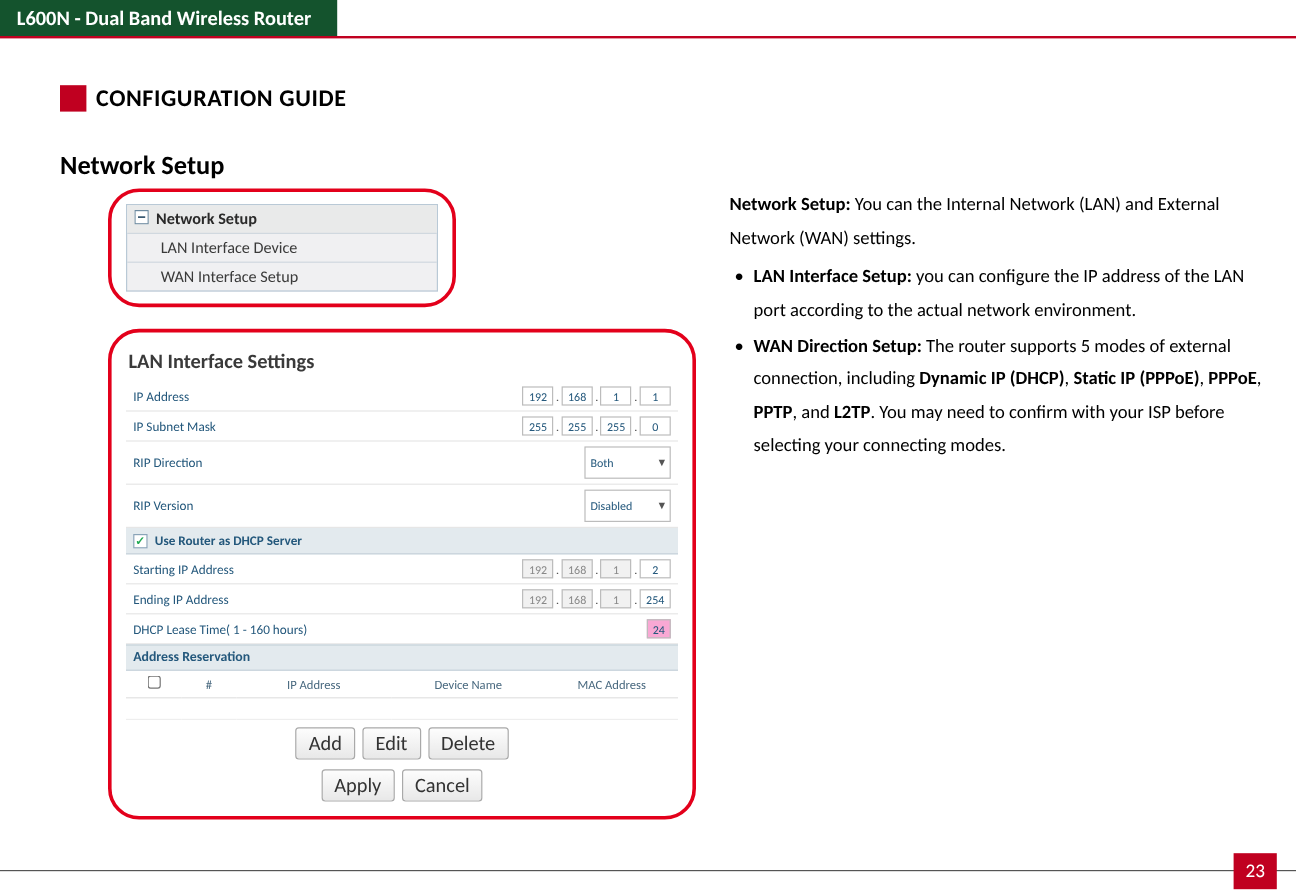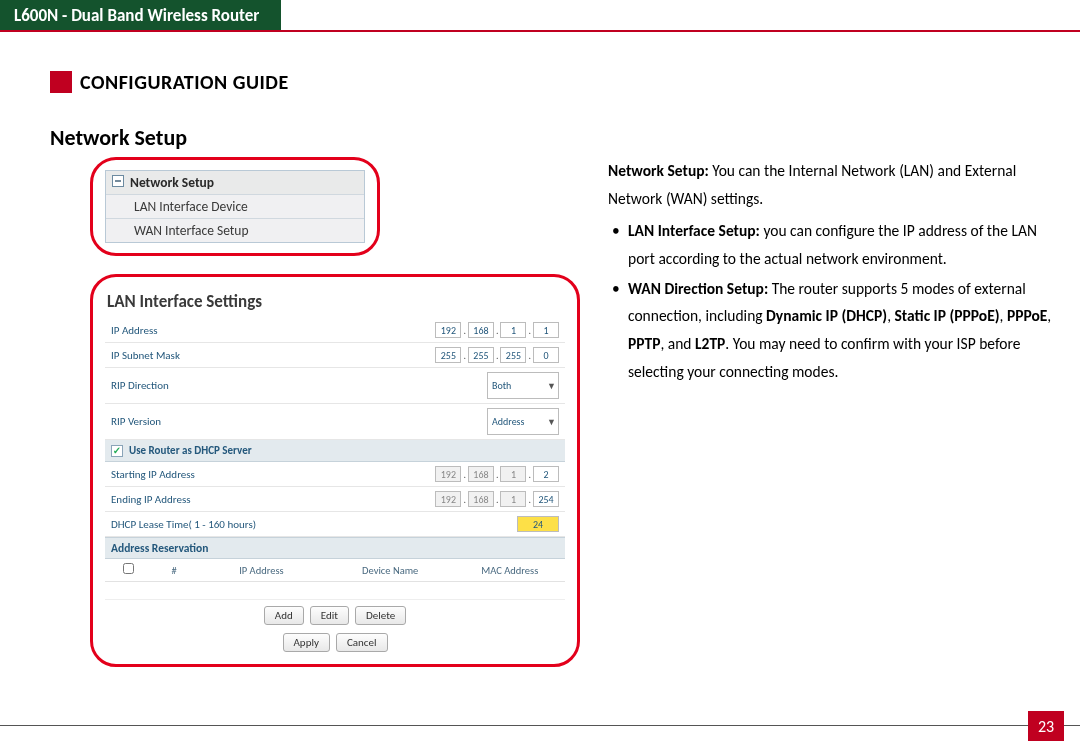--- a/index.html
+++ b/index.html
@@ -114,22 +114,22 @@
     width: 26px; height: 16px;
     border: 1px solid #bcbcbc;
     font-size: 10px;
     text-align: center;
     background: #fff;
     display: inline-flex; align-items: center; justify-content: center;
   }
   .oct.gray { background: #f1f1f1; color: #888; }
   .dot { font-size: 10px; color: #555; }
   .mini-input {
-    width: 42px; height: 16px; border: 1px solid #bcbcbc; font-size:10px;
-    display:inline-flex; align-items:center; justify-content:center; background:#fde047;
+    width: 20px; height: 16px; border: 1px solid #bcbcbc; font-size:10px;
+    display:inline-flex; align-items:center; justify-content:center; background:#f9a8d4;
   }
   .select {
     width: 72px; height: 27px; border: 1px solid #bcbcbc; font-size: 10px;
     display: inline-flex; align-items: center; justify-content: space-between;
     padding: 0 2px 0 4px; background: #fff;
   }
   .select .caret { font-size: 9px; color: #555; }
   .chk {
     width: 12px; height: 12px; border: 1px solid #8aa4b8; background: #fff;
     display: inline-flex; align-items: center; justify-content: center;
@@ -147,21 +147,21 @@
 
   .tbl { width: 100%; border-collapse: collapse; font-size: 10.5px; color: #4a6a80; }
   .tbl th { font-weight: normal; padding: 4px 2px; border-bottom: 1px solid #e2e2e2; }
   .tbl td { height: 18px; border-bottom: 1px solid #eee; }
 
   .btn-row { display: flex; gap: 6px; justify-content: center; padding: 6px 0 2px; }
   .btn {
     border: 1px solid #a9a9a9;
     border-radius: 3px;
     background: linear-gradient(#fdfdfd,#e8e8e8);
-    font-size: 11px;
+    font-size: 17px;
     color: #333;
     padding: 2px 10px;
     display: inline-flex; align-items: center; text-align: center;
   }
 
   .footer {
     position: absolute;
     left: 0; right: 0; bottom: 20px;
     border-top: 1px solid #555;
     height: 2px;
@@ -243,21 +243,21 @@
         <span class="lbl">RIP Direction</span>
         <span class="select">
           <span>Both</span>
             <span class="caret">▼</span>
         </span>
       </div>
 
       <div class="form-row">
         <span class="lbl">RIP Version</span>
         <span class="select">
-          <span>Address</span>
+          <span>Disabled</span>
             <span class="caret">▼</span>
         </span>
       </div>
 
       <div class="chk-row">
         <span class="chk">✓</span>
         <span>Use Router as DHCP Server</span>
       </div>
 
       <div class="form-row">

